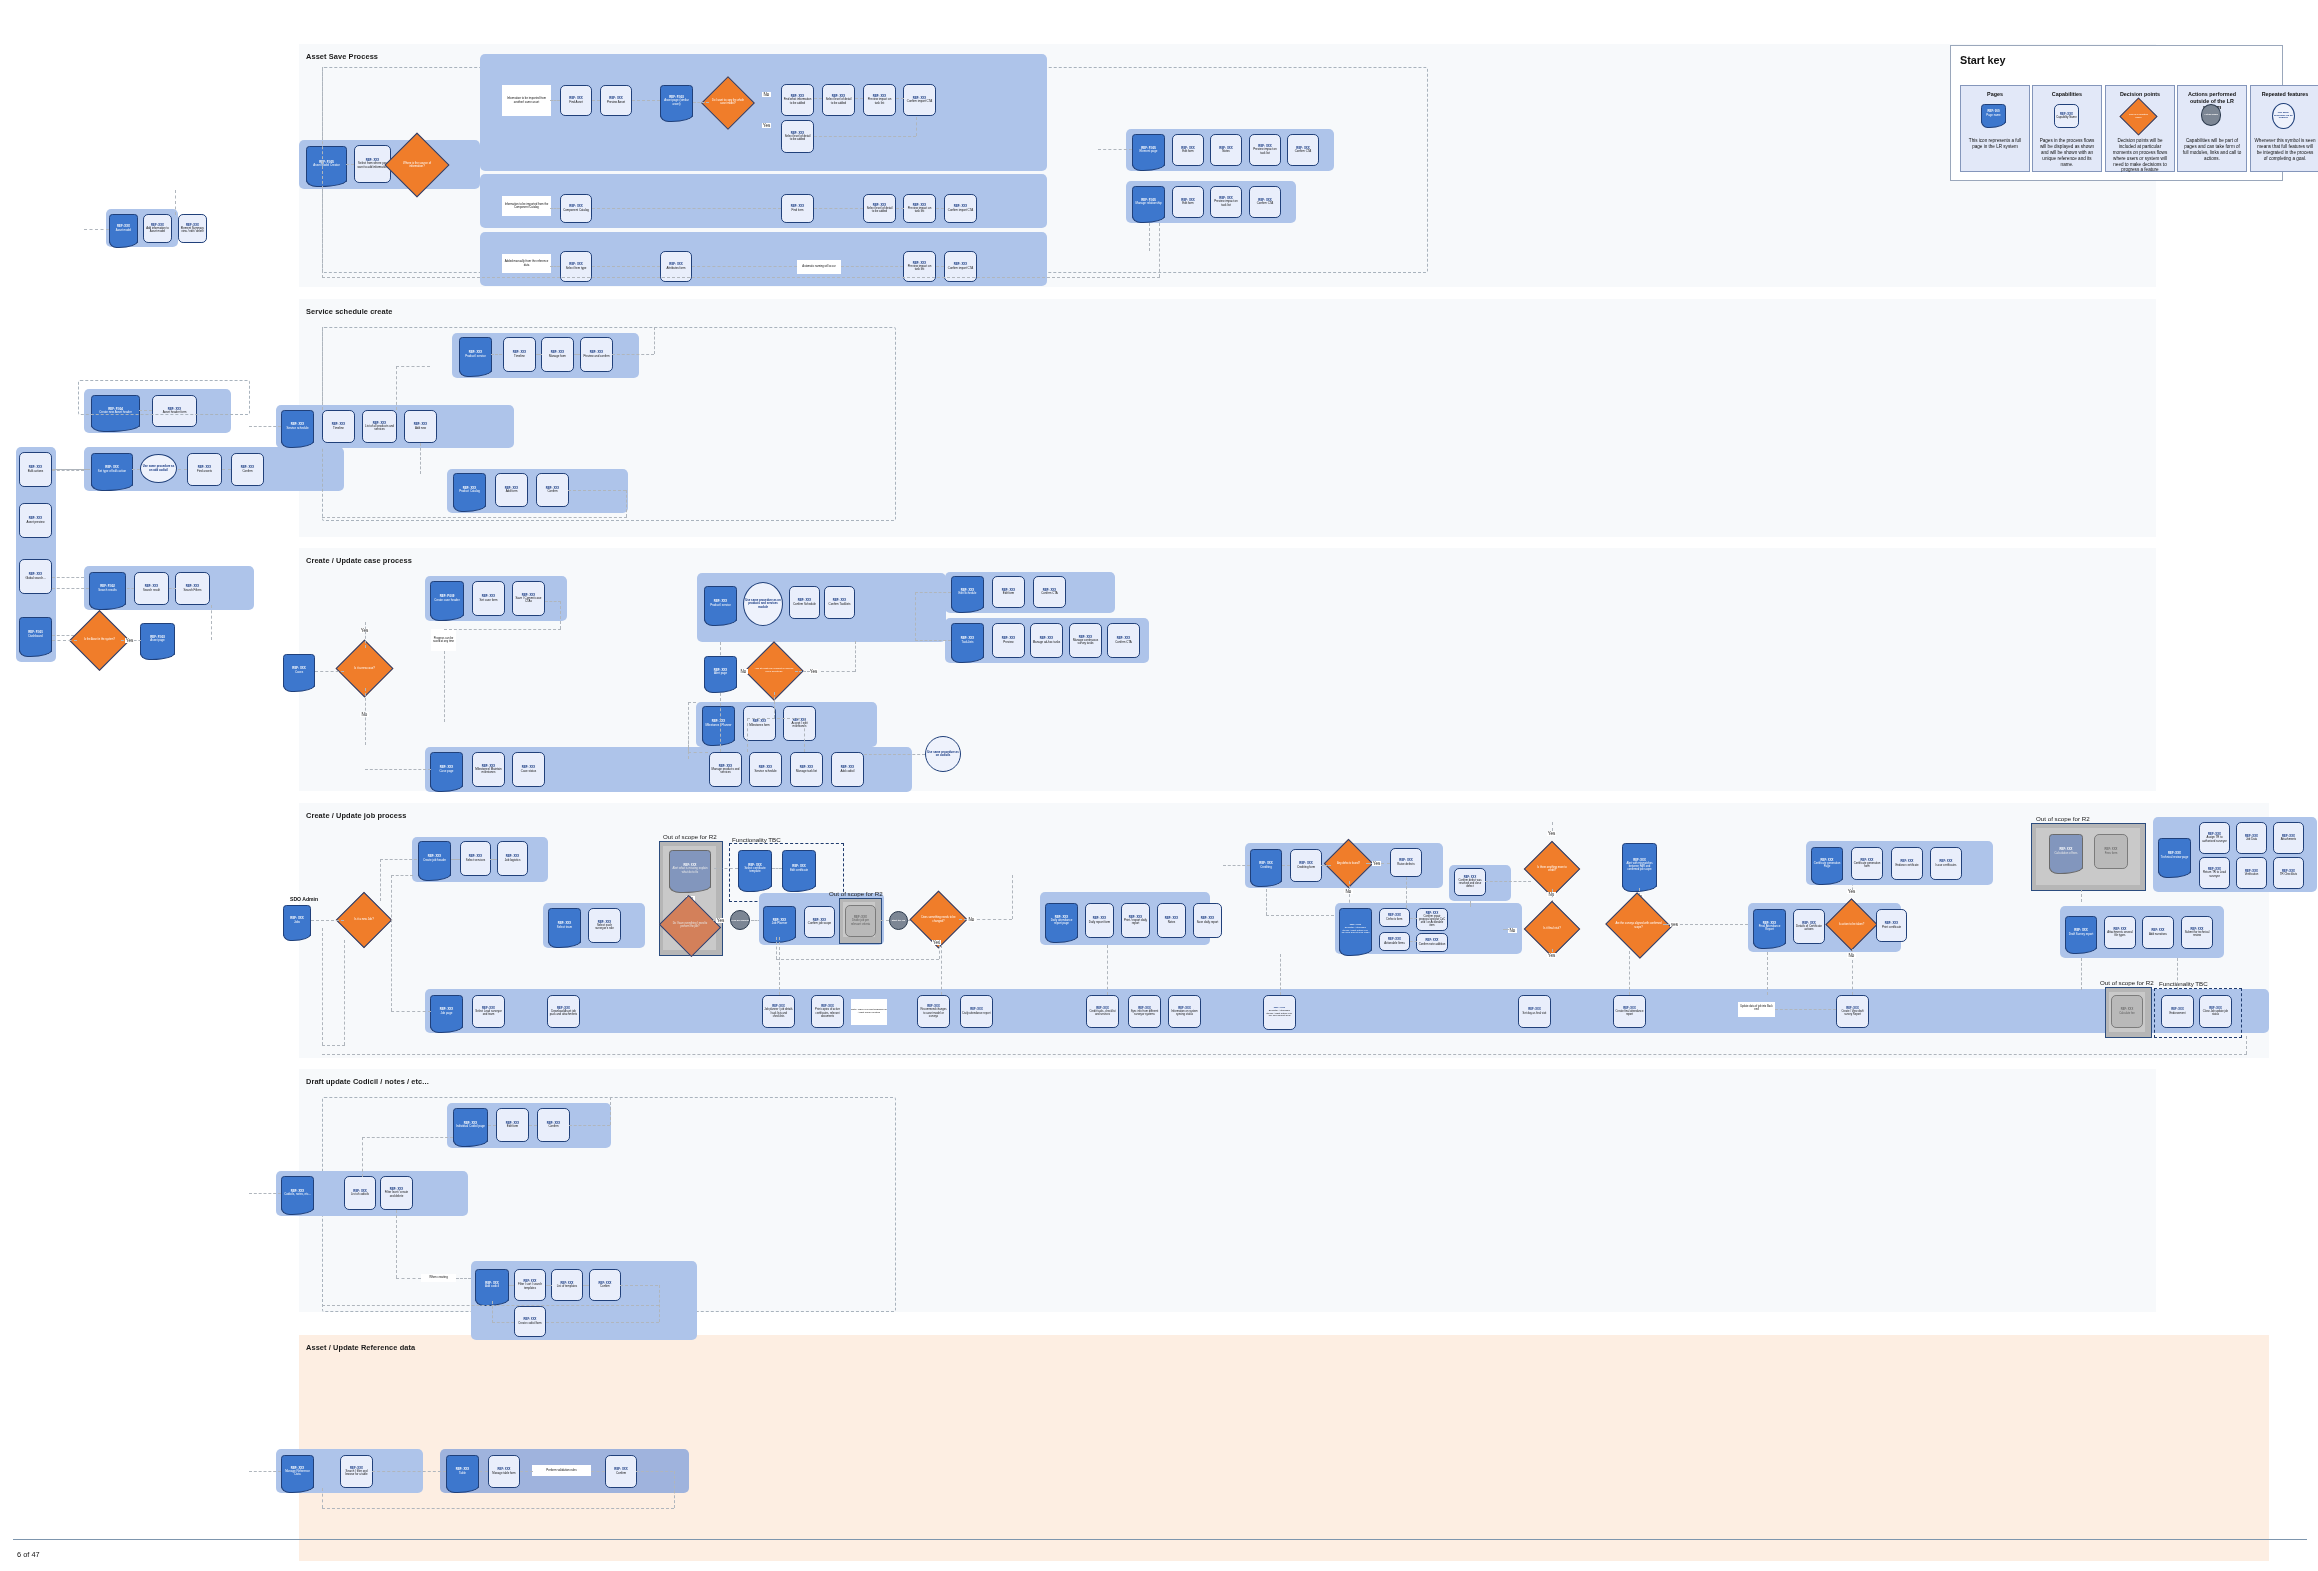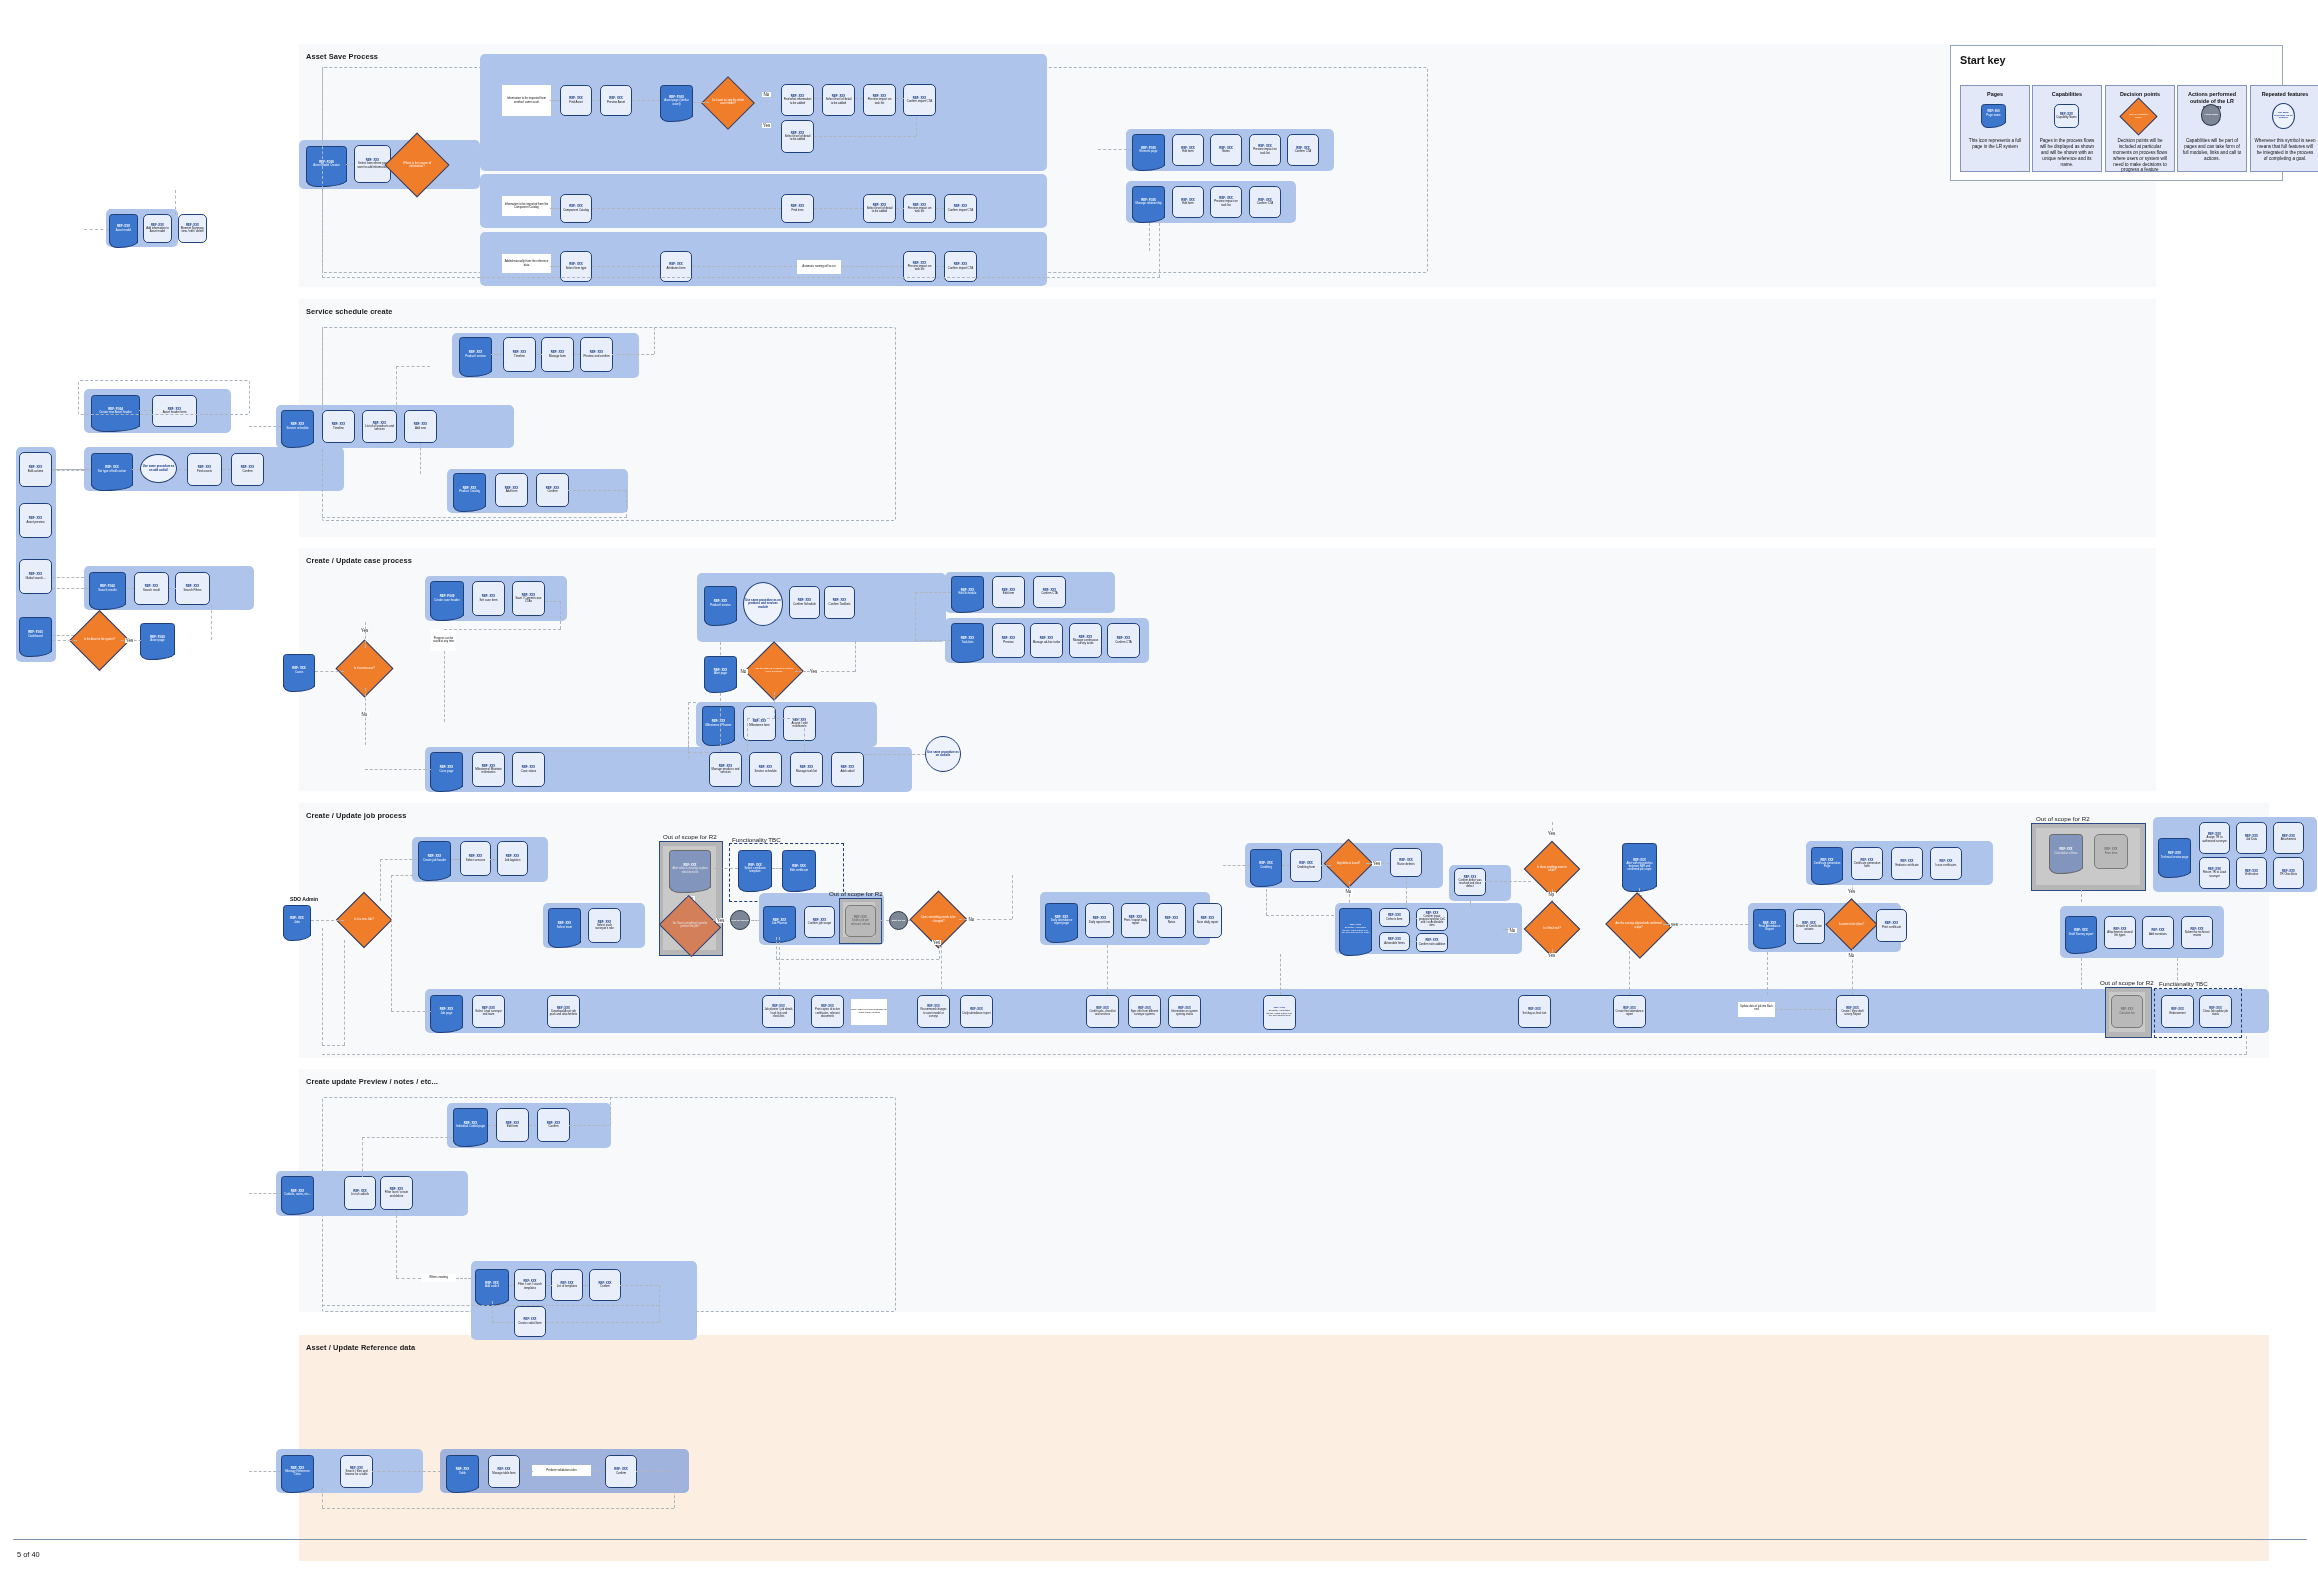--- a/index.html
+++ b/index.html
@@ -90,21 +90,21 @@
     <div class="section" style="left:299px;top:44px;width:1857px;height:243px;"></div>
     <div class="section" style="left:299px;top:299px;width:1857px;height:238px;"></div>
     <div class="section" style="left:299px;top:548px;width:1857px;height:243px;"></div>
     <div class="section" style="left:299px;top:803px;width:1970px;height:255px;"></div>
     <div class="section" style="left:299px;top:1069px;width:1857px;height:243px;"></div>
     <div class="section tinted" style="left:299px;top:1335px;width:1970px;height:226px;"></div>
     <div class="section-title" style="left:306px;top:52px;">Asset Save Process</div>
     <div class="section-title" style="left:306px;top:307px;">Service schedule create</div>
     <div class="section-title" style="left:306px;top:556px;">Create / Update case process</div>
     <div class="section-title" style="left:306px;top:811px;">Create / Update job process</div>
-    <div class="section-title" style="left:306px;top:1077px;">Create update Preview / notes / etc...</div>
+    <div class="section-title" style="left:306px;top:1077px;">Draft update Codicil / notes / etc...</div>
     <div class="section-title" style="left:306px;top:1343px;">Asset / Update Reference data</div>
     <div class="band" style="left:16px;top:447px;width:40px;height:215px;"></div>
     <div class="node cap" style="left:19px;top:452px;width:33px;height:35px;font-size:2.9px;padding:0.6px 1.1px;">
       <div class="ref">REF: XXX</div>
       <div>Bulk actions</div>
     </div>
     <div class="node cap" style="left:19px;top:503px;width:33px;height:35px;font-size:2.9px;padding:0.6px 1.1px;">
       <div class="ref">REF: XXX</div>
       <div>Asset preview</div>
     </div>
@@ -1104,15 +1104,15 @@
       <div>Action name</div>
     </div>
     <div class="kcard" style="left:2250px;top:85px;width:68px;height:85px;">
       <div class="ktitle">Repeated features</div>
       <div class="kdesc" style="top: 52px;">Whenever this symbol is seen means that full features will be integrated in the process of completing a goal.</div>
     </div>
     <div class="node rep" style="left:2272px;top:103px;width:22.6px;height:26px;font-size:2.4px;">
       <div>Use same procedure as on codicils</div>
     </div>
     <div style="position:absolute;left:12.5px;top:1539px;width:2294px;border-top:0.6px solid #7d95ad;"></div>
-    <div style="position:absolute;left:17px;top:1550px;font-size:7.4px;color:#111;">5 of 40</div>
+    <div style="position:absolute;left:17px;top:1550px;font-size:7.4px;color:#111;">6 of 47</div>
   </div>
 
 
 </body></html>

